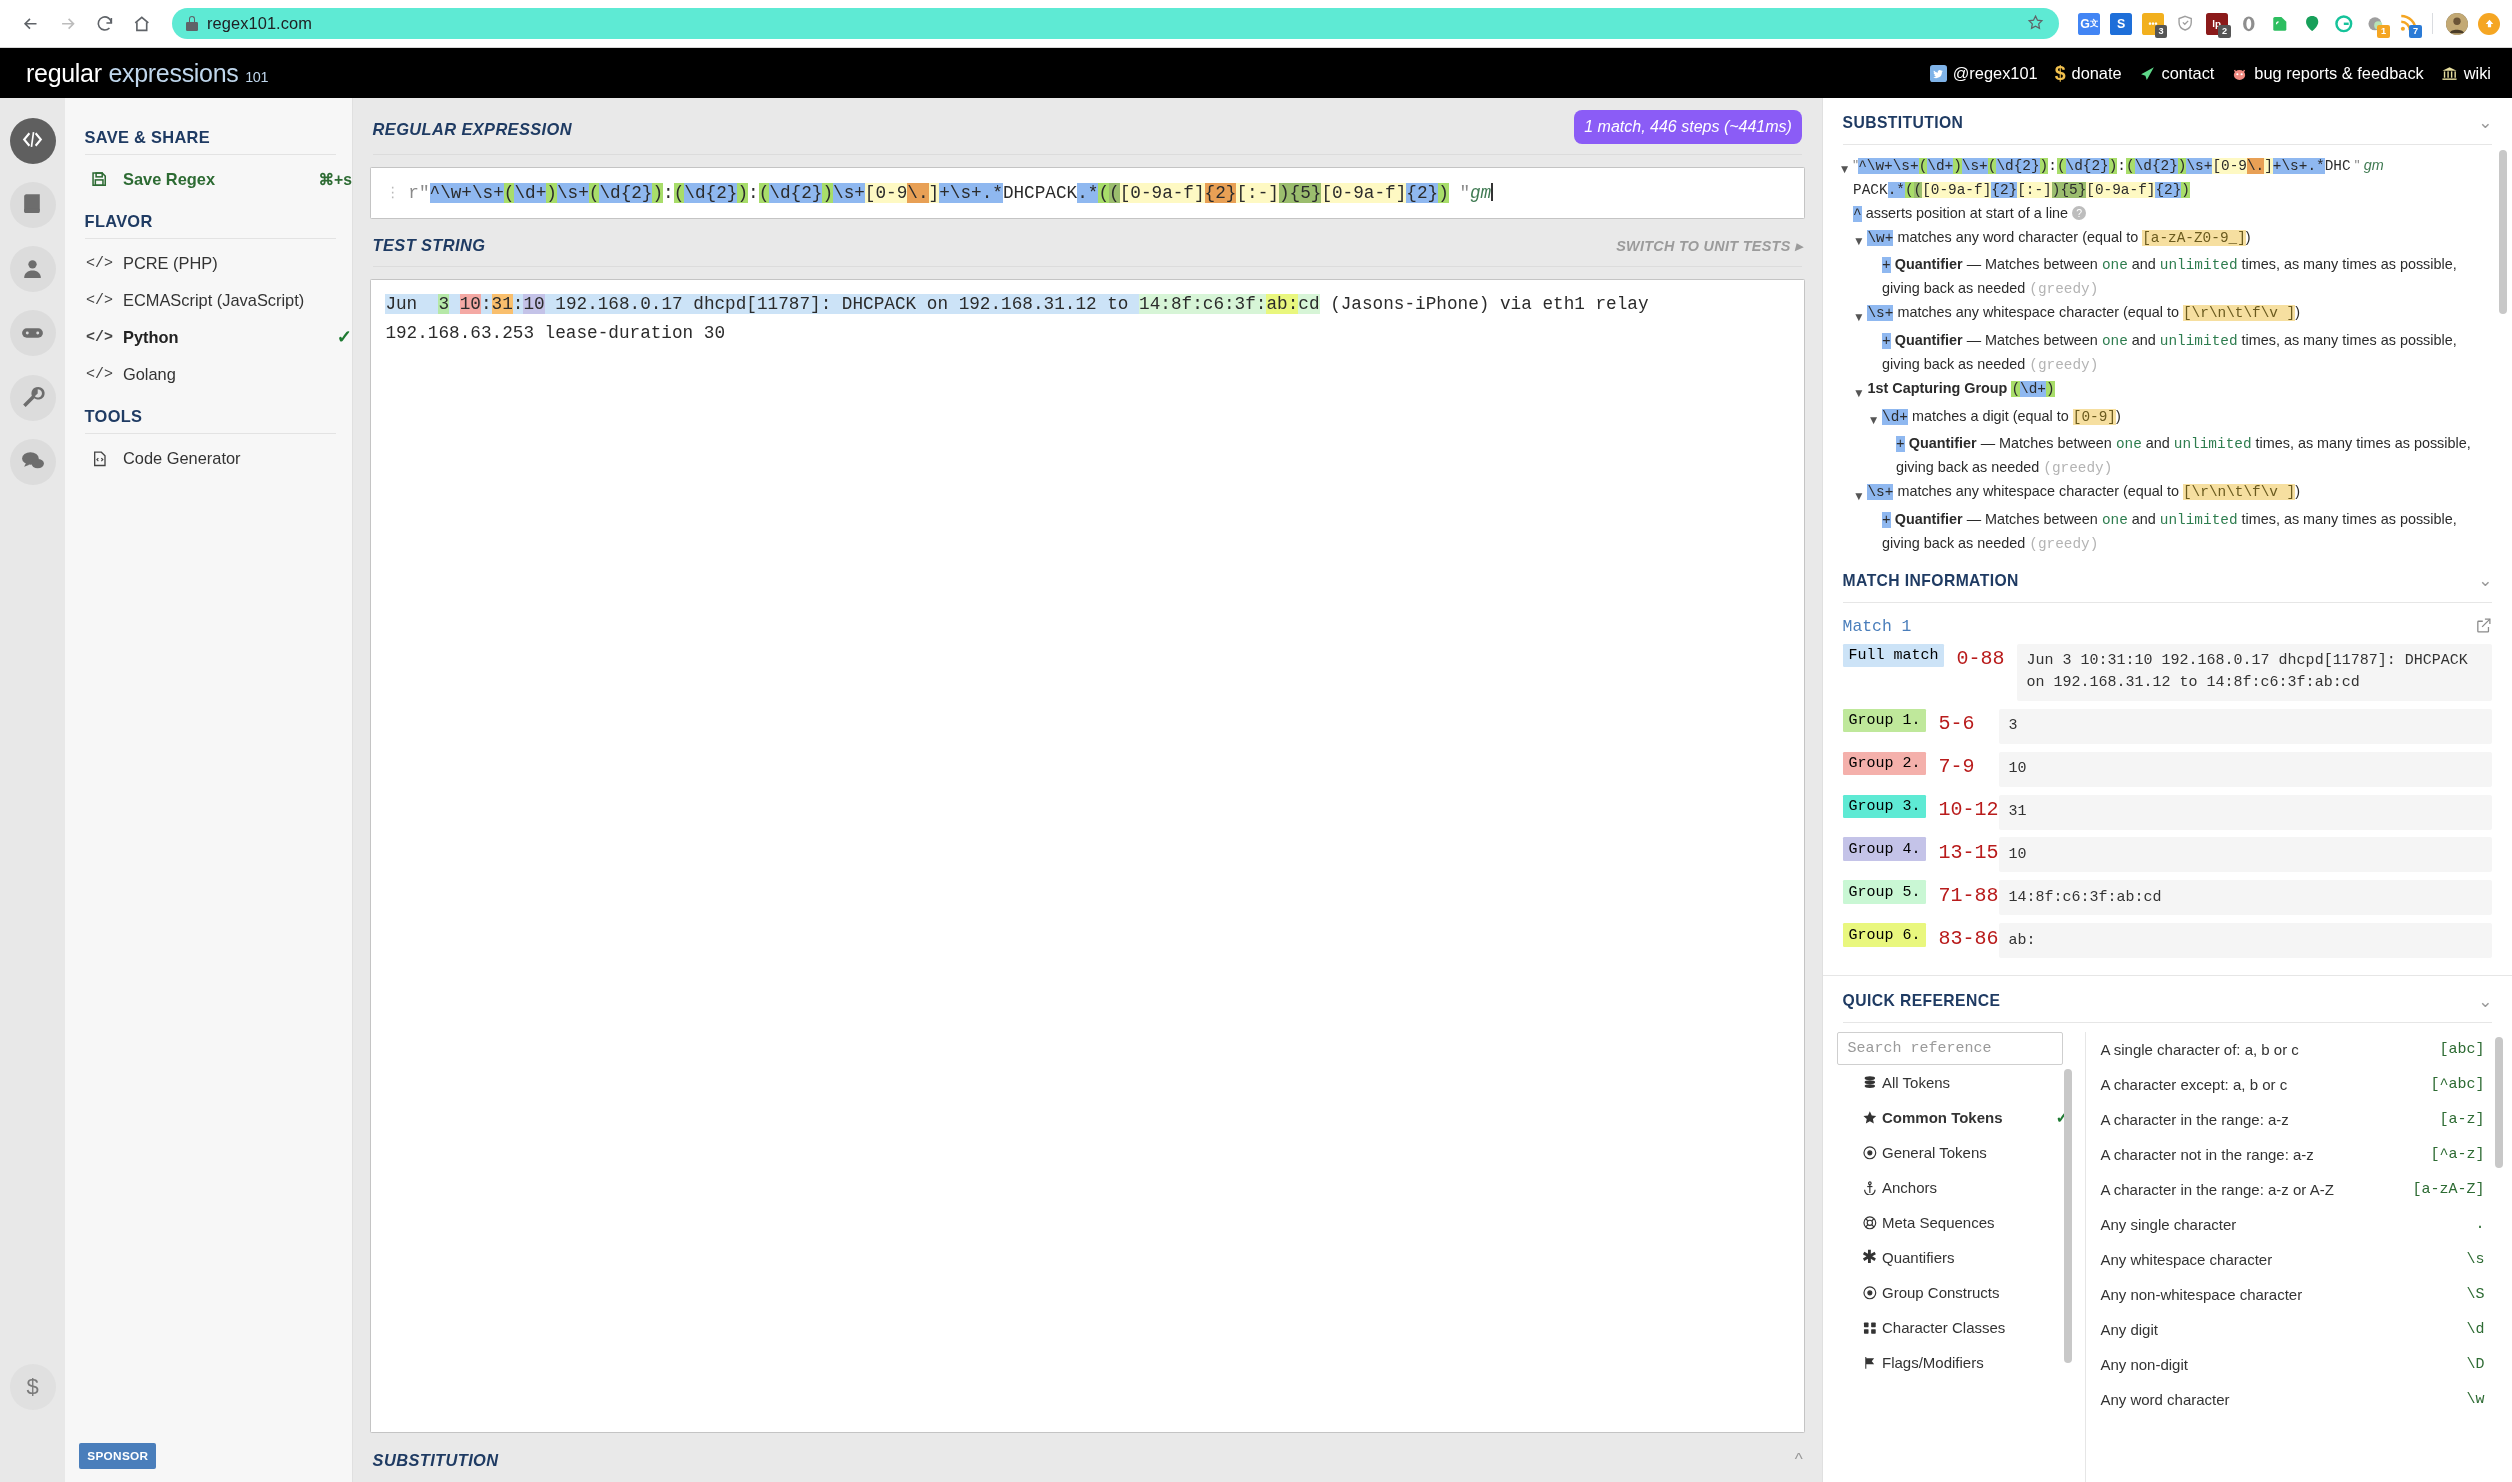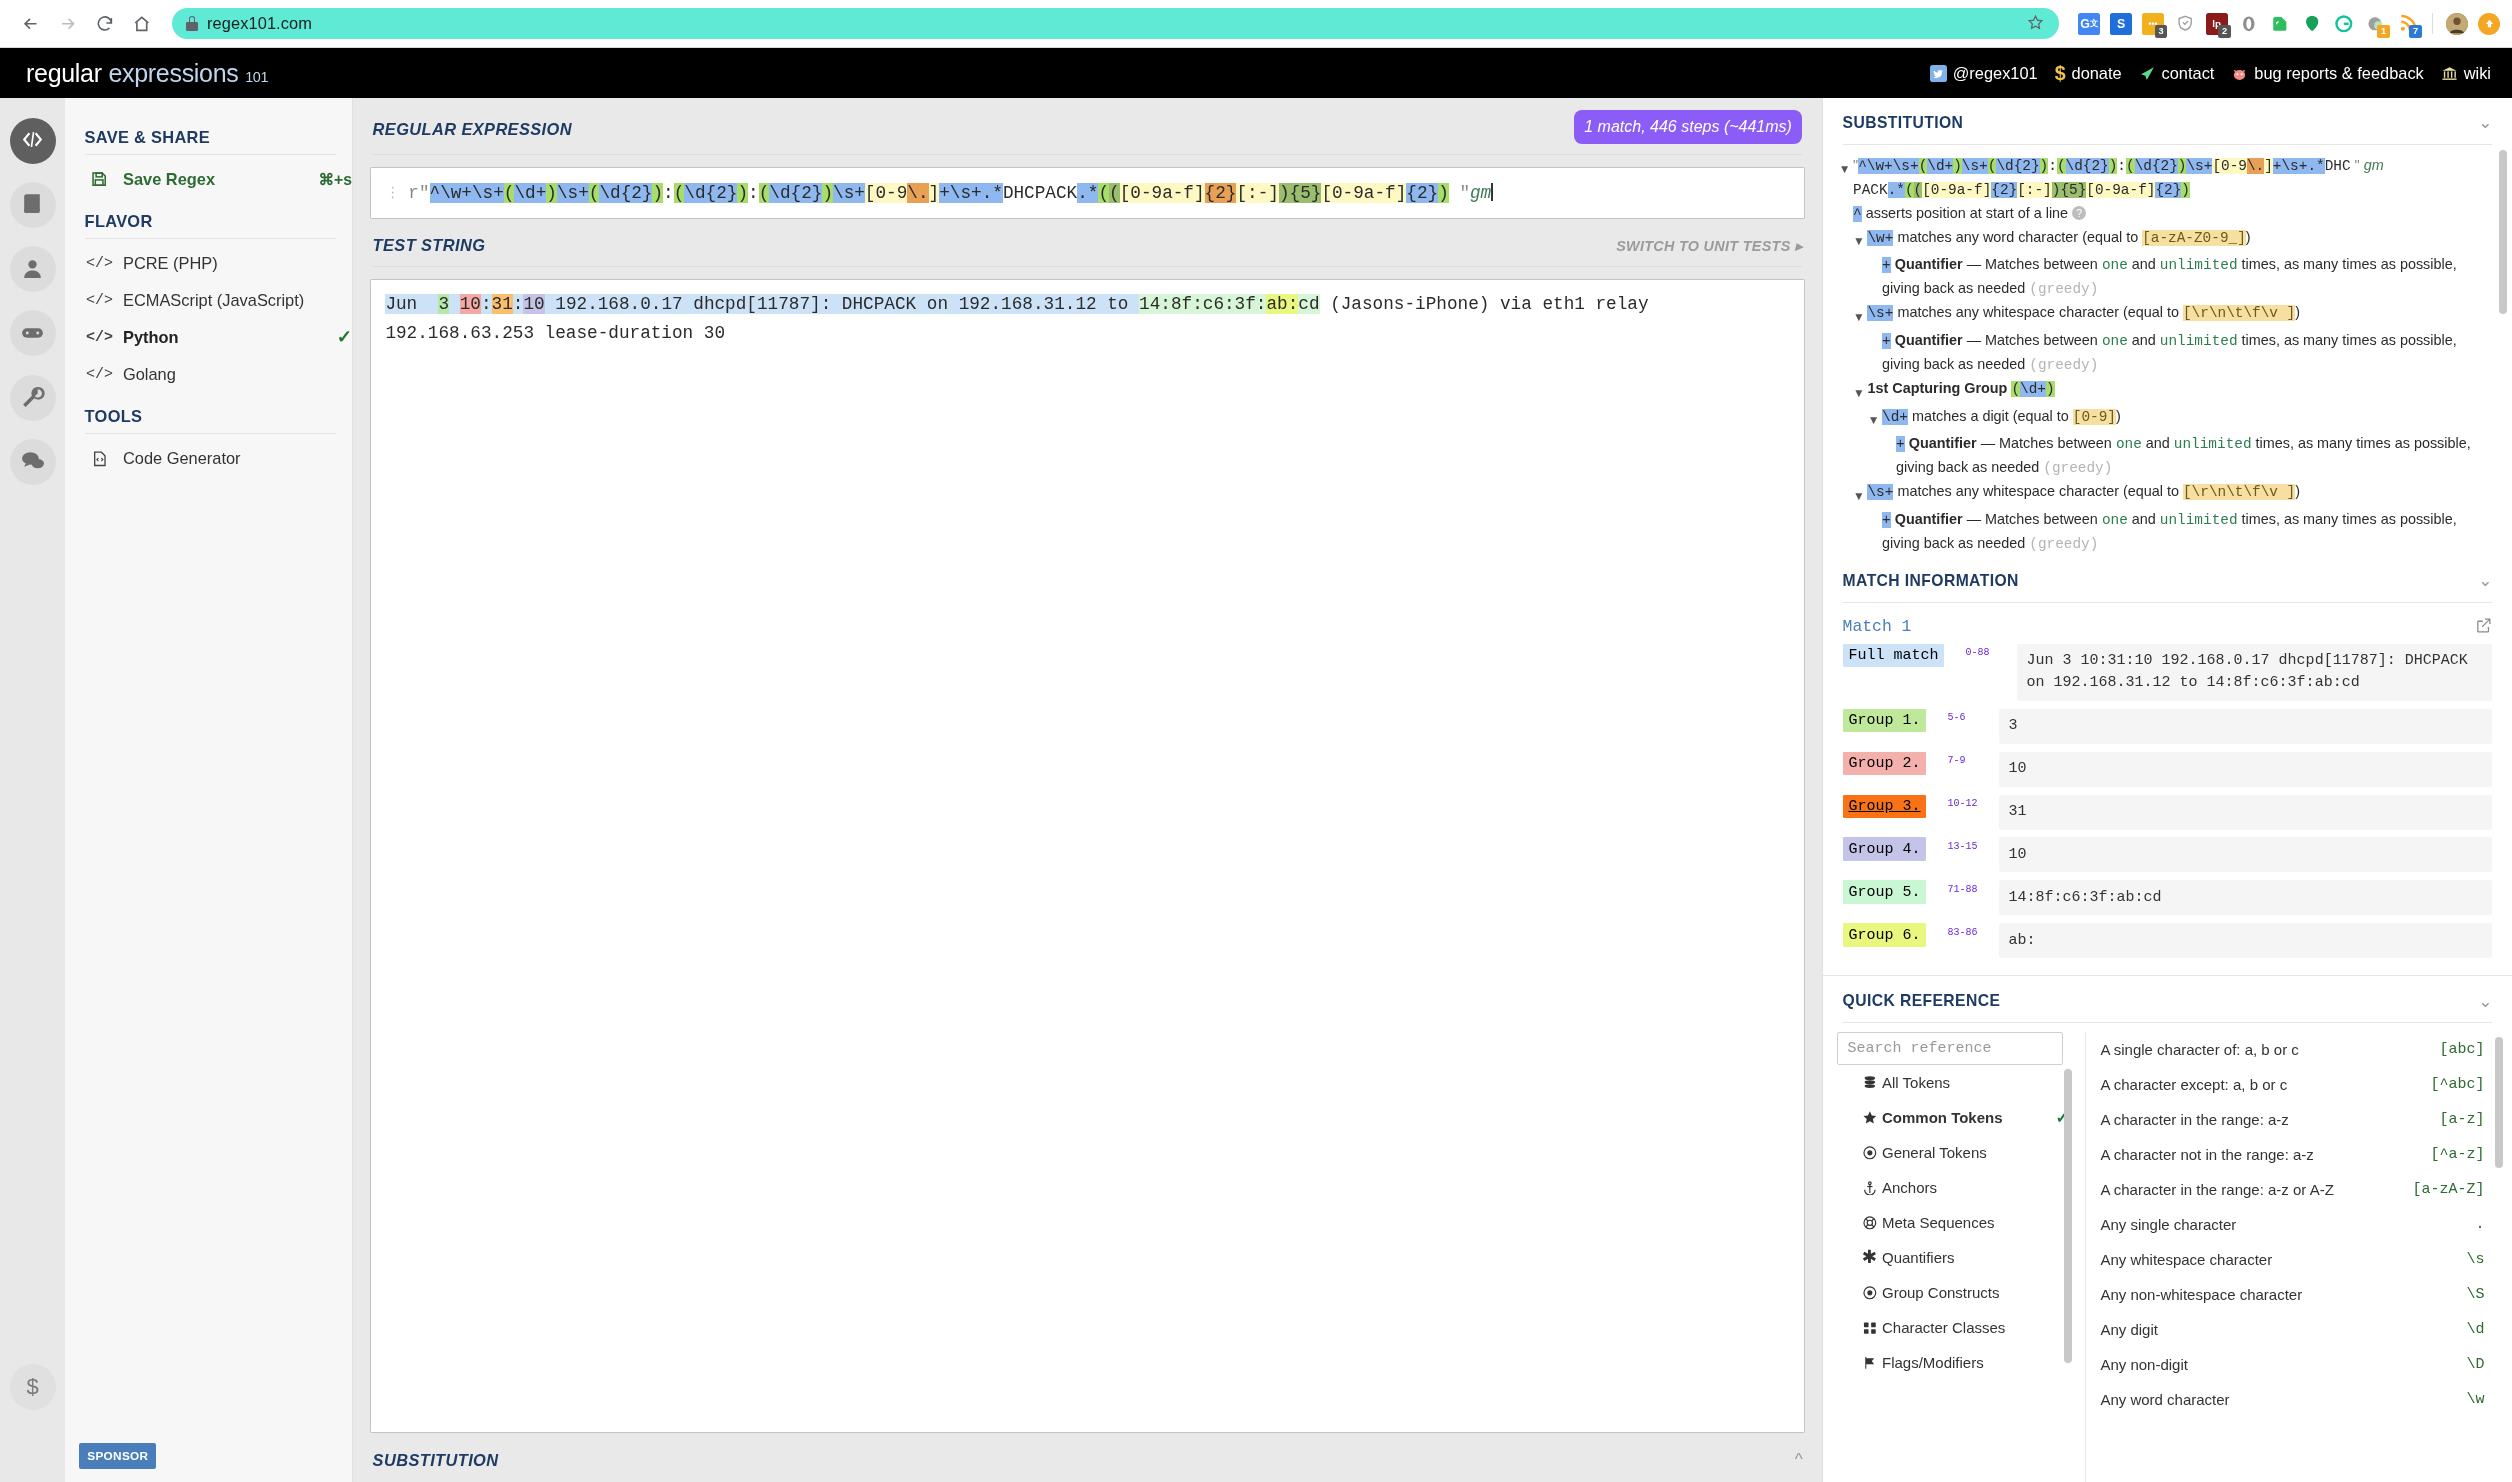--- a/index.html
+++ b/index.html
@@ -193,29 +193,29 @@
   .vscroll { position:absolute; right:5.2px; width:7.9px; border-radius:3.9px; background:#c8c8c8; }
 
   
   #matchinfo { }
   #match-label { padding: 14.4px 19.6px 0 19.6px; display:flex; align-items:center;
      justify-content:space-between; }
   #match-label .mt { color:#4a7ebb; font-family:"Liberation Mono", monospace; font-size:16.4px;}
   .grow { display:flex; align-items:flex-start; padding: 7.9px 19.6px 0 19.6px; }
   .gtag { font-family:"Liberation Mono", monospace; font-size:15px; padding: 3.3px 5.9px;
      border-radius:1.3px; flex:0 0 auto; }
-  .grange { font-family:"Liberation Mono", monospace; font-size:10px; color:#6d28d9;
-     width: 73px; flex:0 0 73px; text-align:left; padding-left:21px; padding-top:3.3px;}
+  .grange { font-family:"Liberation Mono", monospace; font-size:20px; color:#b91c1c;
+     width: 73px; flex:0 0 73px; text-align:left; padding-left:12px; padding-top:3.3px;}
   .gval { flex:1 1 auto; background:#f5f5f5; border-radius:2px; padding: 6.5px 9.2px;
      font-family:"Liberation Mono", monospace; font-size:15px; color:#333;
      line-height: 22px; min-height: 34px;}
   .c-fullmatch { background:#cce3f7; }
   .c-g1 { background:#bfe89b; }
   .c-g2 { background:#f4b0ab; }
-  .c-g3 { background:#f97316;text-decoration:underline; }
+  .c-g3 { background:#5eead4; }
   .c-g4 { background:#c4c3e8; }
   .c-g5 { background:#c9f7d4; }
   .c-g6 { background:#e9f77e; }
 
   
   #quickref { border-top:0.7px solid #e6e6e6; flex:1 1 auto; display:flex; flex-direction:column;}
   #qr-content { display:flex; padding: 9.2px 0 0 0; flex:1 1 auto; min-height:0; }
   #qr-left { width: 262px; flex:0 0 262px; padding-left:14.4px; position:relative; }
   #search-ref { width: 226px; height:33px; border:0.7px solid #cfcfcf; border-radius:2px;
      font-family:"Liberation Mono", monospace; font-size:15px; color:#9a9a9a;

